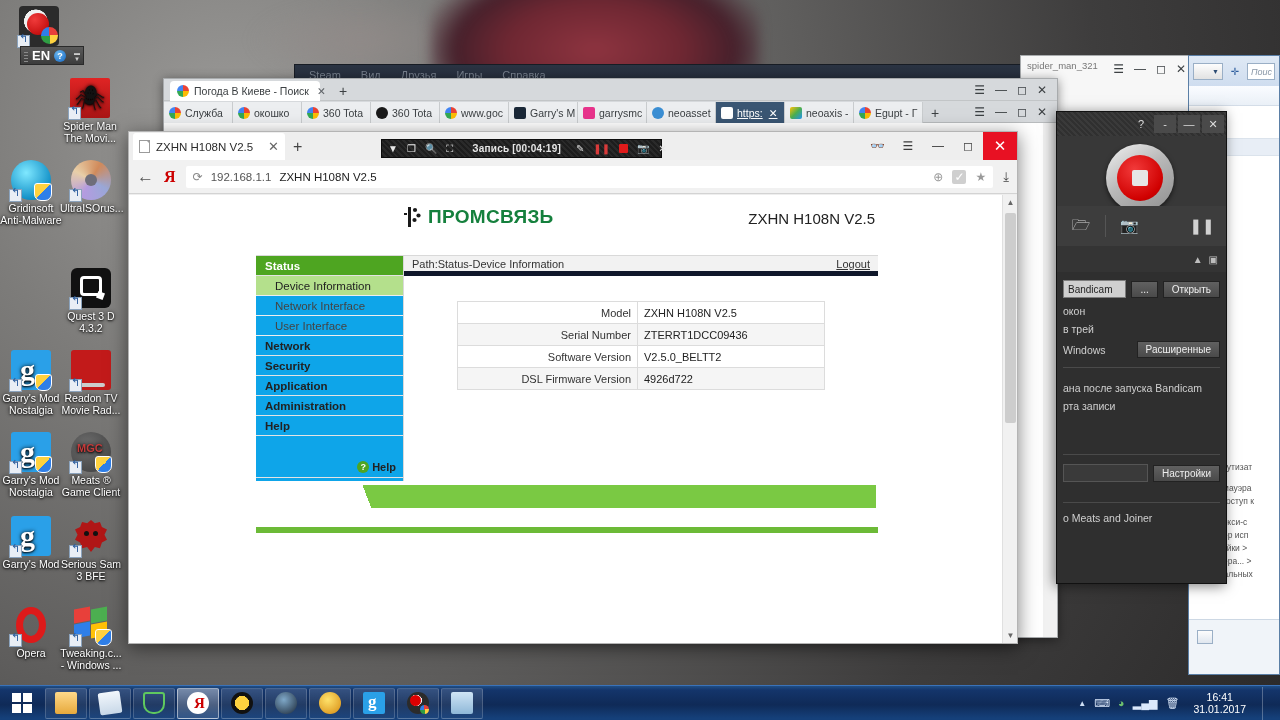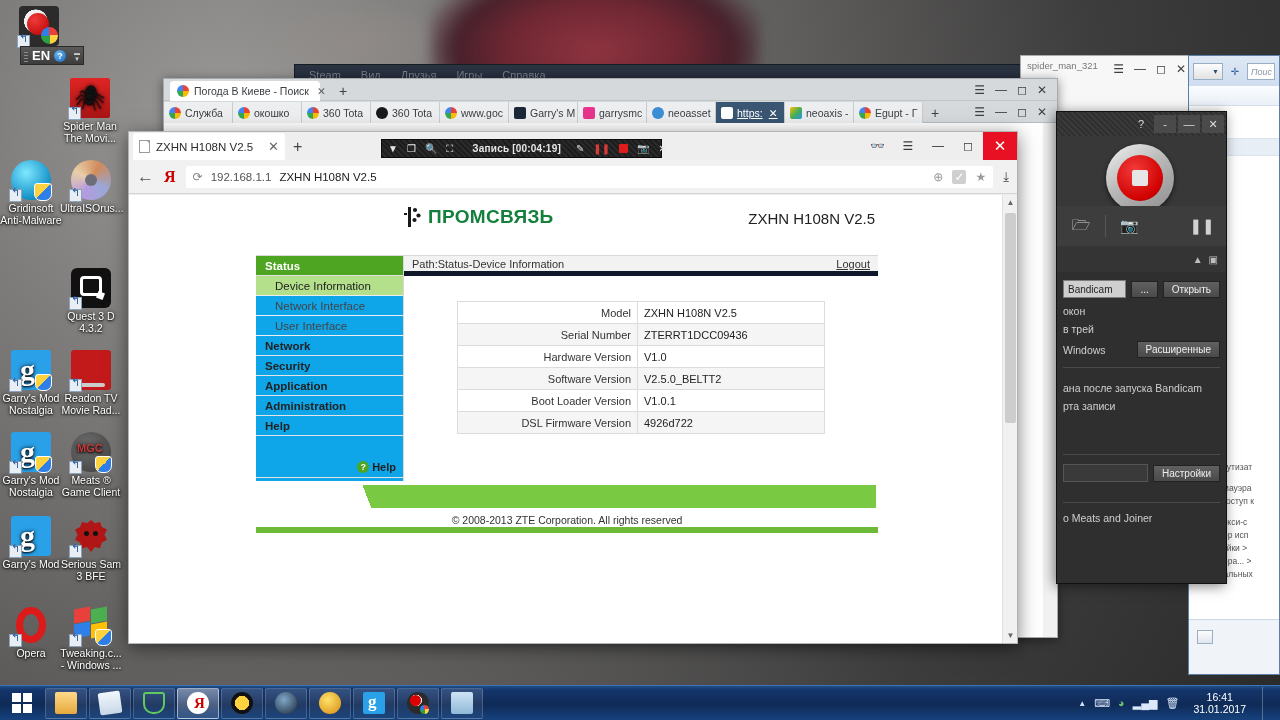--- a/index.html
+++ b/index.html
@@ -672,43 +672,34 @@
             <tbody>
                 <tr>
               <td class="k">Model</td>
               <td>ZXHN H108N V2.5</td>
             </tr>
             <tr>
               <td class="k">Serial Number</td>
               <td>ZTERRT1DCC09436</td>
             </tr>
             <tr>
-              <td class="k">Hardware Version</td>
-              <td>V1.0</td>
-            </tr>
-            <tr>
               <td class="k">Software Version</td>
               <td>V2.5.0_BELTT2</td>
-            </tr>
-            <tr>
-              <td class="k">Boot Loader Version</td>
-              <td>V1.0.1</td>
             </tr>
             <tr>
               <td class="k">DSL Firmware Version</td>
               <td>4926d722</td>
             </tr>
           </tbody>
             </table>
         </div>
       </div>
 
       <div id="r-footer">
         <div id="r-greenbar"></div>
-        <div id="r-copy">© 2008-2013 ZTE Corporation. All rights reserved</div>
         <div id="r-baseline"></div>
       </div>
     </div>
 
     <div id="y-scroll">
       <div class="up">▲</div>
       <div class="thumb"></div>
       <div class="dn">▼</div>
     </div>
   </div>

